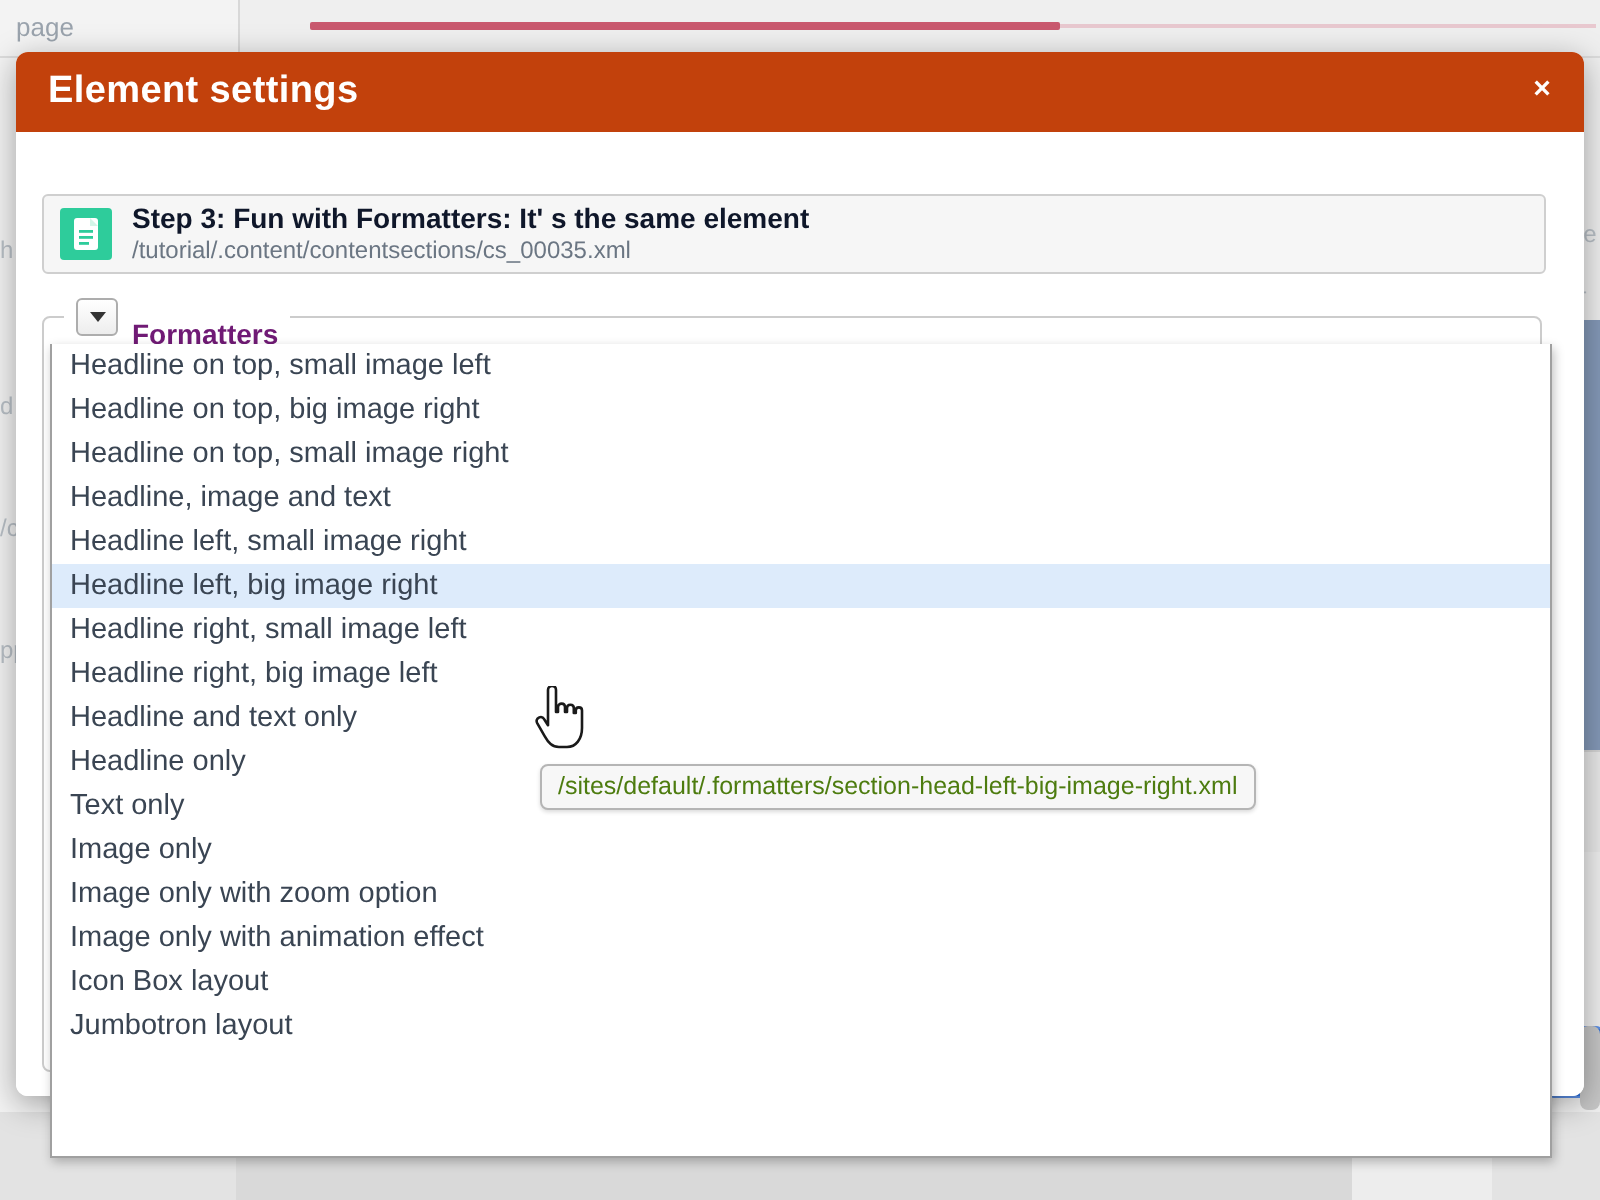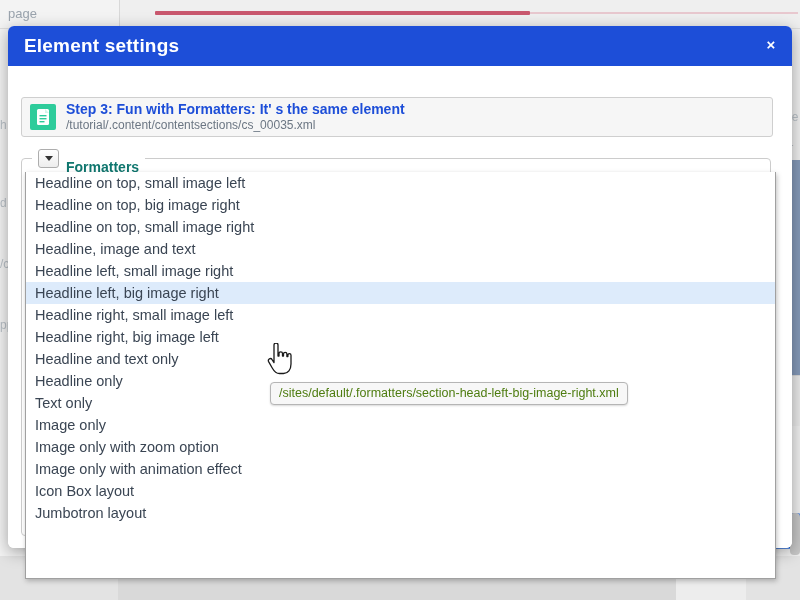--- a/index.html
+++ b/index.html
@@ -133,21 +133,21 @@
     left: 8px; top: 26px;
     width: 784px; height: 522px;
     background: #ffffff;
     border-radius: 6px;
     box-shadow: 0 4px 16px rgba(0,0,0,0.35);
   }
 
   .modal-header {
     position: relative;
     height: 40px;
-    background: #1d4ed8;
+    background: #c2410c;
     border-radius: 6px 6px 0 0;
     border-bottom: 7px solid #737373;
   }
   .modal-title {
     position: absolute;
     left: 16px; top: 9px;
     color: #ffffff;
     font-size: 19px;
     font-weight: bold;
     letter-spacing: 0.2px;
@@ -188,21 +188,21 @@
     width: 26px; height: 26px;
     background: #2ecc9b;
     border-radius: 2px;
   }
   .res-icon svg { display: block; }
   .res-title {
     position: absolute;
     left: 44px; top: 3px;
     font-size: 14px;
     font-weight: bold;
-    color: #1d4ed8;
+    color: #0f172a;
     white-space: nowrap;
   }
   .res-path {
     position: absolute;
     left: 44px; top: 20px;
     font-size: 12px;
     color: #6b7683;
     white-space: nowrap;
   }
 
@@ -237,21 +237,21 @@
   }
   .caret-down {
     width: 0; height: 0;
     border-left: 4px solid transparent;
     border-right: 4px solid transparent;
     border-top: 5px solid #333;
   }
   .legend-text {
     font-size: 14px;
     font-weight: bold;
-    color: #0f766e;
+    color: #701a75;
     white-space: nowrap;
     margin-top: 18px;
   }
 
   
   .select-control {
     position: absolute;
     left: 11px; top: 16px;
     width: 726px; height: 28px;
     background: linear-gradient(#f6f6f6, #dcdcdc);

